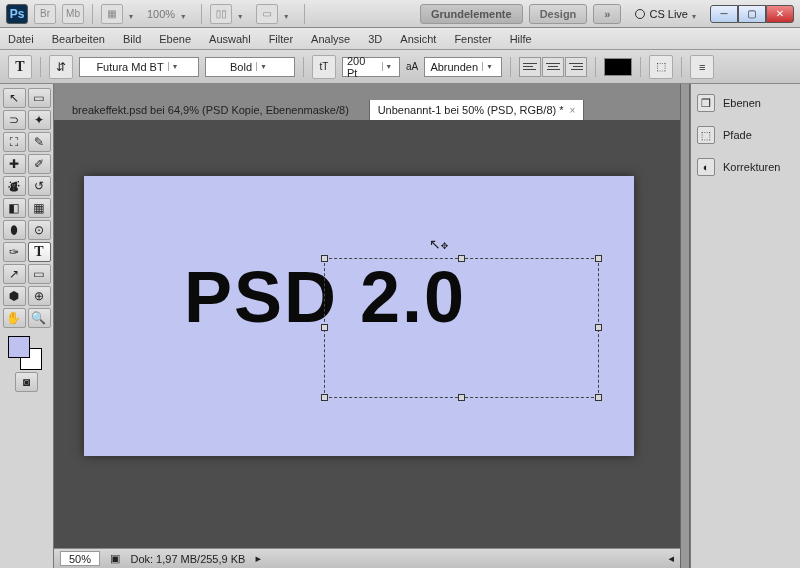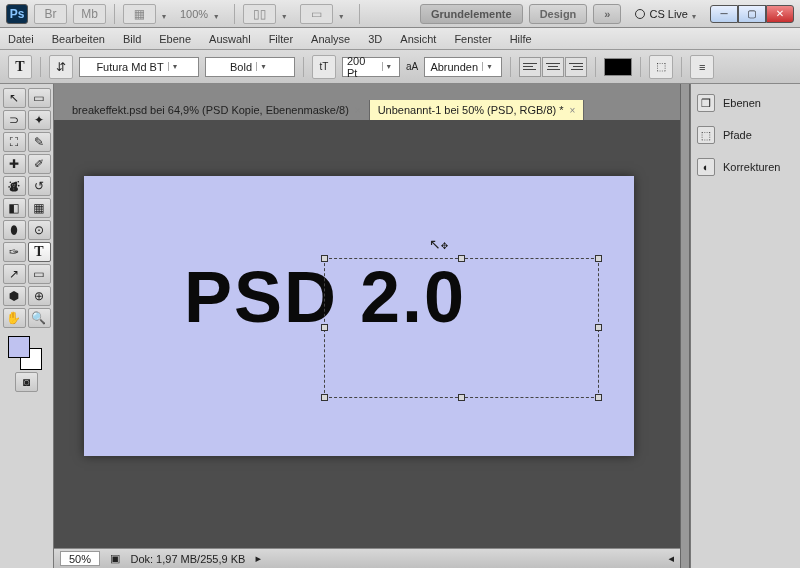--- a/index.html
+++ b/index.html
@@ -1,19 +1,19 @@
 <!DOCTYPE html>
 <html><head>
 <meta charset="utf-8">
 <style>
 *{box-sizing:border-box;margin:0;padding:0;font-family:Tahoma,Arial,sans-serif;font-size:11px;color:#222}
 body{background:#4d4d4d;width:800px;height:568px;overflow:hidden;position:relative}
 .topbar{height:28px;background:linear-gradient(#e8e8e8,#d0d0d0);border-bottom:1px solid #888;display:flex;align-items:center;padding:0 6px;gap:6px}
 .ps-badge{width:22px;height:20px;background:#0a2e4d;color:#8ac6ff;font-weight:bold;font-size:12px;display:flex;align-items:center;justify-content:center;border-radius:3px;border:1px solid #555}
-.tb-box{width:33px;height:20px;background:#e0e0e0;border:1px solid #aaa;border-radius:2px;display:flex;align-items:center;justify-content:center;font-size:12px;color:#888}
+.tb-box{width:22px;height:20px;background:#e0e0e0;border:1px solid #aaa;border-radius:2px;display:flex;align-items:center;justify-content:center;font-size:10px;color:#888}
 .tb-sep{width:1px;height:20px;background:#aaa;margin:0 2px}
 .tb-txt{color:#777;font-size:11px}
 .tb-drop{width:12px;height:10px;display:inline-block}
 .tb-drop:after{content:"▾";color:#666;font-size:8px}
 .workspace-btn{padding:3px 10px;background:linear-gradient(#d8d8d8,#c0c0c0);border:1px solid #999;border-radius:3px;color:#666;font-weight:bold;font-size:11px}
 .workspace-btn.active{background:linear-gradient(#c8c8c8,#b0b0b0);color:#555}
 .cslive{display:flex;align-items:center;gap:4px;margin-left:8px}
 .cslive-dot{width:10px;height:10px;border:1.5px solid #333;border-radius:50%}
 .winbtns{display:flex;margin-left:auto;gap:0}
 .winbtn{width:28px;height:18px;border:1px solid #555;display:flex;align-items:center;justify-content:center;font-size:10px}
@@ -35,21 +35,21 @@
 .toolbox{width:54px;background:#d4d4d4;border-right:1px solid #777;padding:4px 2px;display:flex;flex-direction:column;gap:2px}
 .tool-row{display:flex;gap:2px;justify-content:center}
 .tool{width:23px;height:20px;background:linear-gradient(#e4e4e4,#cacaca);border:1px solid #999;border-radius:2px;display:flex;align-items:center;justify-content:center;font-size:12px;position:relative}
 .tool.sel{background:linear-gradient(#fff,#e8e8e8);border-color:#666}
 .tool-colors{margin-top:4px;position:relative;height:36px}
 .tc-fg{position:absolute;width:22px;height:22px;background:#bfc2f0;border:1px solid #000;left:6px;top:2px;z-index:2}
 .tc-bg{position:absolute;width:22px;height:22px;background:#fff;border:1px solid #000;left:18px;top:14px}
 .doc-area{flex:1;background:#4d4d4d;position:relative}
 .tabstrip{height:36px;background:#898989;display:flex;align-items:flex-end;padding-left:10px}
 .doctab{height:20px;padding:0 8px;display:flex;align-items:center;gap:6px;background:#898989;color:#ddd;font-size:10px;border-right:1px solid #666}
-.doctab.active{background:#fef9c3;color:#222}
+.doctab.active{background:#ffffff;color:#222}
 .doctab .x{font-size:10px;color:#888}
 .canvas-wrap{position:absolute;top:22px;left:0;right:0;bottom:20px;overflow:hidden}
 .canvas{position:absolute;left:30px;top:70px;width:550px;height:280px;background:#c1c5f2;box-shadow:0 0 10px rgba(0,0,0,.5)}
 .text-big{position:absolute;left:100px;top:80px;font-family:Arial,sans-serif;font-weight:900;font-size:72px;color:#0a0a0a;letter-spacing:2px}
 .selbox{position:absolute;border:1px dashed #444;left:240px;top:82px;width:275px;height:140px}
 .sel-h{position:absolute;width:7px;height:7px;background:#d8d8d8;border:1px solid #333}
 .cursor{position:absolute;left:375px;top:130px;font-size:14px;pointer-events:none}
 .statusbar{position:absolute;bottom:0;left:0;right:0;height:20px;background:linear-gradient(#d8d8d8,#c0c0c0);border-top:1px solid #888;display:flex;align-items:center;padding:0 6px;gap:10px;font-size:10px;color:#333}
 .sb-field{background:#fff;border:1px solid #999;padding:1px 8px;height:15px;display:flex;align-items:center}
 .rpanel{width:110px;background:#d4d4d4;border-left:1px solid #777;padding:10px 6px;display:flex;flex-direction:column;gap:14px}

